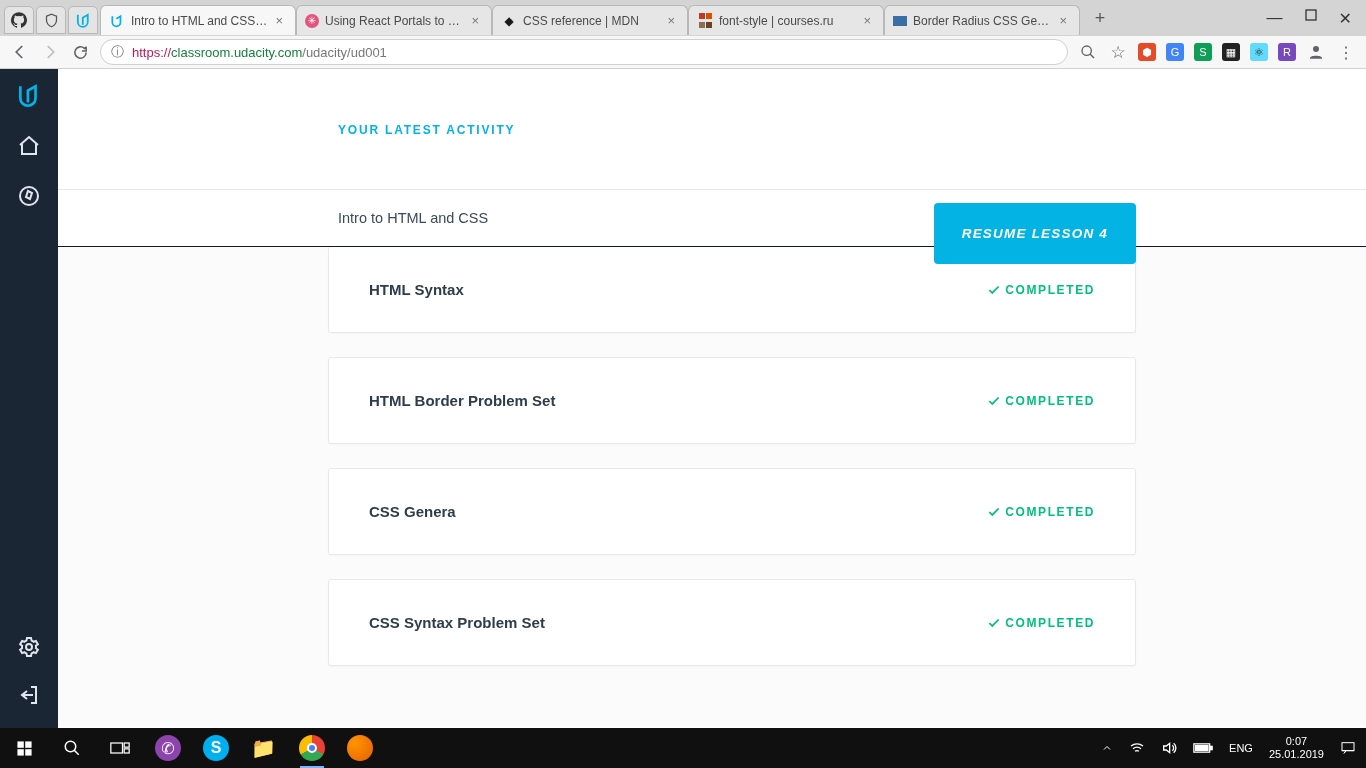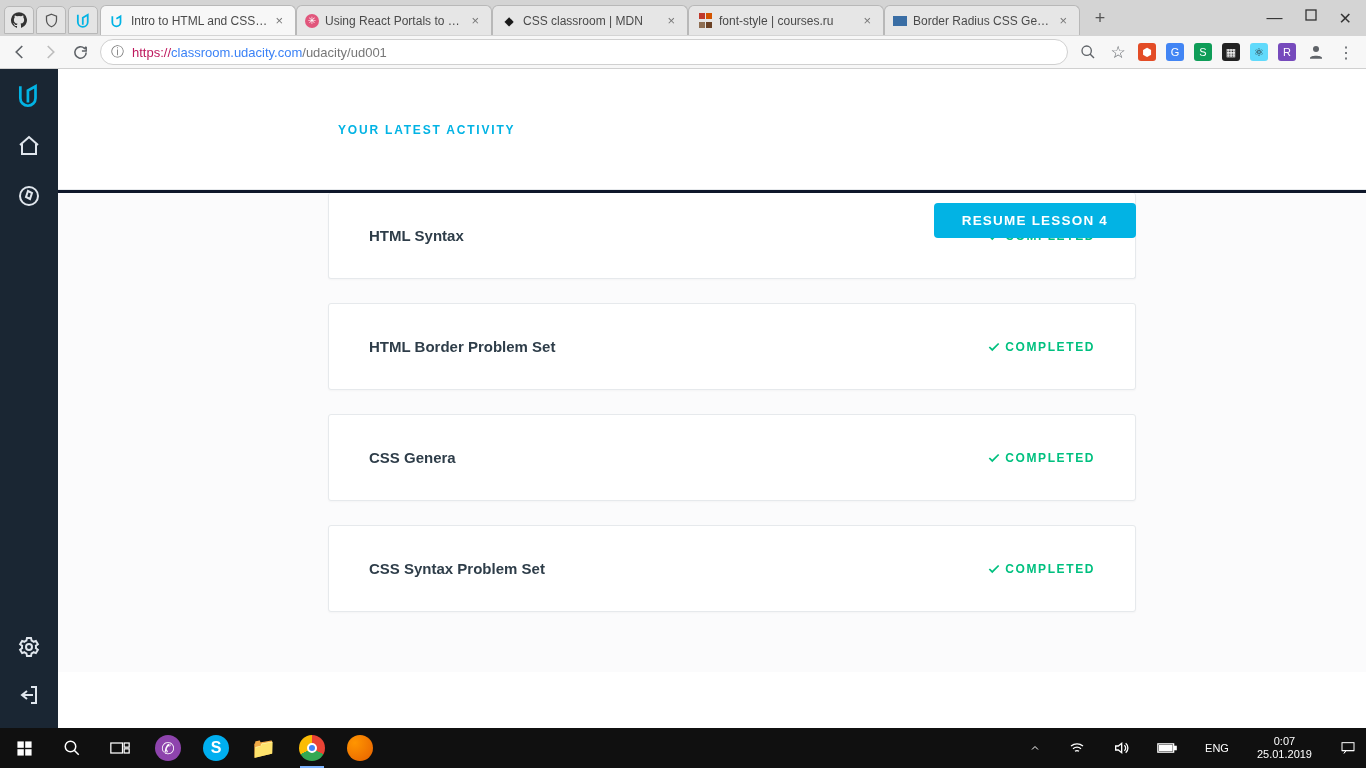--- a/index.html
+++ b/index.html
@@ -14,51 +14,51 @@
 .tab.active { background:#f7f7f7; }
 .tab .fav { width:16px; height:16px; display:flex; align-items:center; justify-content:center; font-size:12px; }
 .tab .tt { white-space:nowrap; overflow:hidden; text-overflow:ellipsis; flex:1; }
 .tab .tx { color:#777; font-size:13px; padding:0 2px; cursor:pointer;}
 .newtab { width:28px; height:28px; margin-left:6px; display:flex; align-items:center; justify-content:center; color:#555; font-size:18px; cursor:pointer;}
 .win-controls { margin-left:auto; display:flex; gap:22px; padding-right:14px; color:#333; }
 .address-row { display:flex; align-items:center; height:32px; padding:0 10px; gap:10px; background:#f7f7f7; }
 .nav-btn { width:20px; height:20px; color:#606060; display:flex; align-items:center; justify-content:center; cursor:pointer; }
 .nav-btn.disabled{ color:#bdbdbd;}
 .omnibox { flex:1; display:flex; align-items:center; height:26px; border:1px solid #d0d0d0; border-radius:14px; background:#fff; padding:0 10px; gap:8px; font-size:13px; color:#555;}
-.omnibox .host { color:#3b82f6; }
+.omnibox .host { color:#15803d; }
 .ext-icons { display:flex; align-items:center; gap:10px; }
 .ext-ico { width:18px; height:18px; border-radius:3px; display:flex; align-items:center; justify-content:center; font-size:11px; color:#fff;}
 
 
 .viewport { position:absolute; top:69px; left:0; right:0; bottom:40px; background:#0c4a6e; }
 .sidebar { position:absolute; top:0; left:0; bottom:0; width:58px; background:#1a2633; display:flex; flex-direction:column; align-items:center; padding-top:12px; gap:20px;}
 .sidebar .sico { width:30px; height:30px; color:#02b3e4; display:flex; align-items:center; justify-content:center; cursor:pointer; }
 .sidebar .sico.dim{ color:#e0e6ed; }
 .sidebar .bottom { margin-top:auto; margin-bottom:18px; display:flex; flex-direction:column; gap:18px; }
 
 .content { position:absolute; left:58px; right:0; top:0; bottom:0; overflow:auto; background:#fff;}
 .hero { padding:54px 0 44px 280px; }
 .eyebrow { font-size:12px; letter-spacing:1.8px; color:#02b3e4; font-weight:700; margin-bottom:8px;}
 .title { font-size:30px; font-weight:300; color:#2e3d49; }
-.resume-btn { position:absolute; top:134px; right:230px; background:#02b3e4; color:#fff; border:none; padding:0 28px; height:35px; border-radius:4px; font-size:13.5px; font-weight:700; letter-spacing:1.2px; cursor:pointer;}
+.resume-btn { position:absolute; top:134px; right:230px; background:#02b3e4; color:#fff; border:none; padding:0 28px; height:61px; border-radius:4px; font-size:13.5px; font-weight:700; letter-spacing:1.2px; cursor:pointer;font-style:italic;}
 .divider { border-top:1px solid #e6e9ec;}
 .subbar { display:flex; align-items:center; padding:20px 230px 20px 280px; color:#3a4a58; font-size:14.5px; }
 .subbar .pct { margin-left:auto; color:#8a98a6; font-size:12px; letter-spacing:1.5px; font-weight:700; border-left:1px solid #e0e5ea; padding-left:22px;}
-.cards { padding:0 230px 60px 270px; background:#fbfbfc; border-top:3px solid #0f172a; }
+.cards { padding:0 230px 60px 270px; background:#fbfbfc; border-top:1px solid #0f172a; }
 .card { background:#fff; border:1px solid #e6e9ec; border-radius:3px; margin-top:24px; padding:34px 40px; display:flex; align-items:center; box-shadow:0 1px 2px rgba(0,0,0,.03); cursor:pointer;}
 .card:first-child{ margin-top:0; border-top:none;}
 .card .ctitle { font-size:15px; font-weight:600; color:#2e3d49; }
 .card .cstat { margin-left:auto; color:#00c07f; font-size:12px; font-weight:700; letter-spacing:1.6px; display:flex; align-items:center; gap:4px;}
 
 
 .taskbar { position:absolute; bottom:0; left:0; right:0; height:40px; background:#101010; display:flex; align-items:center; color:#fff; }
 .tb-btn { width:48px; height:40px; display:flex; align-items:center; justify-content:center; color:#fff; cursor:pointer;}
 .tb-icons { display:flex; }
 .tb-icons .app { width:48px; height:40px; display:flex; align-items:center; justify-content:center;}
-.tb-right { margin-left:auto; display:flex; align-items:center; gap:28px; padding-right:10px; font-size:11px;}
+.tb-right { margin-left:auto; display:flex; align-items:center; gap:16px; padding-right:10px; font-size:11px;}
 .clock { text-align:center; line-height:1.2;}
 svg { display:block; }
 </style>
 </head>
 <body>
 
 <div class="browser-chrome">
   <div class="tab-strip">
     <div class="pinned-group">
       <div class="pin">
@@ -86,21 +86,21 @@
       <span class="tt">Intro to HTML and CSS - U</span>
       <span class="tx">×</span>
     </div>
     <div class="tab">
       <span class="fav" style="background:#e1567c;border-radius:50%;width:14px;height:14px;color:#fff;font-size:10px;">✳</span>
       <span class="tt">Using React Portals to Ren</span>
       <span class="tx">×</span>
     </div>
     <div class="tab">
       <span class="fav" style="color:#1a1a1a">◆</span>
-      <span class="tt">CSS classroom | MDN</span>
+      <span class="tt">CSS reference | MDN</span>
       <span class="tx">×</span>
     </div>
     <div class="tab">
       <span class="fav" style="display:grid;grid-template-columns:6px 6px;gap:1px;">
           <i style="background:#c0392b;height:6px"></i>
           <i style="background:#d35400;height:6px"></i>
           <i style="background:#8e6e53;height:6px"></i>
           <i style="background:#6b4226;height:6px"></i>
         </span>
       <span class="tt">font-style | courses.ru</span>
@@ -199,20 +199,24 @@
         </div>
     </div>
   </div>
 
   <div class="content">
     <div class="hero">
       <div class="eyebrow">YOUR LATEST ACTIVITY</div>
       <button class="resume-btn">RESUME LESSON 4</button>
     </div>
     <div class="divider"></div>
+    <div class="subbar">
+      <span>Intro to HTML and CSS</span>
+      <span class="pct">100% VIEWED</span>
+    </div>
     <div class="cards">
       <div class="card">
         <span class="ctitle">HTML Syntax</span>
         <span class="cstat">
             <svg width="14" height="14" viewBox="0 0 24 24" fill="none" stroke="#00c07f" stroke-width="3">
               <path d="M4 12l5 5L20 6"></path>
             </svg>
             <span>COMPLETED</span>
           </span>
       </div>

